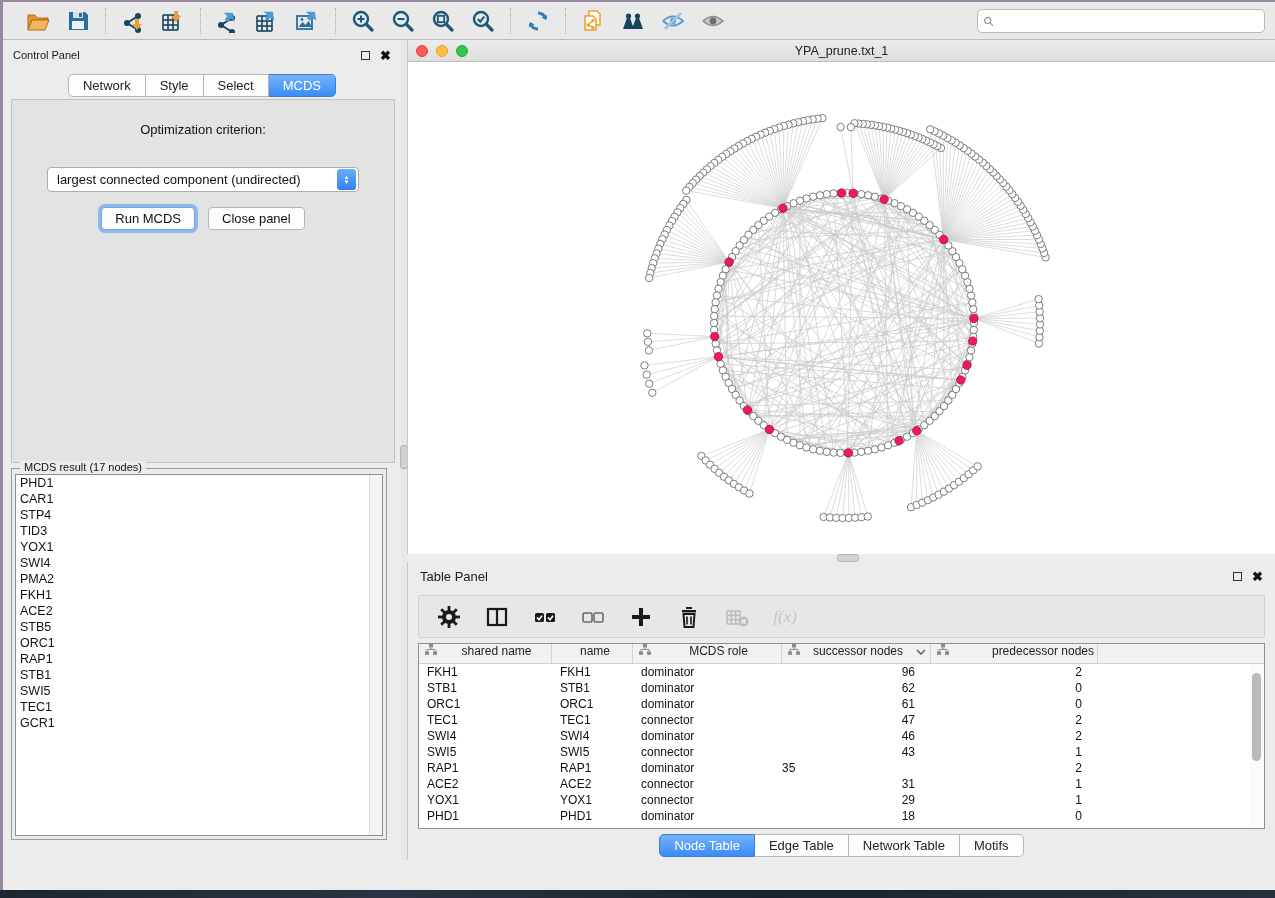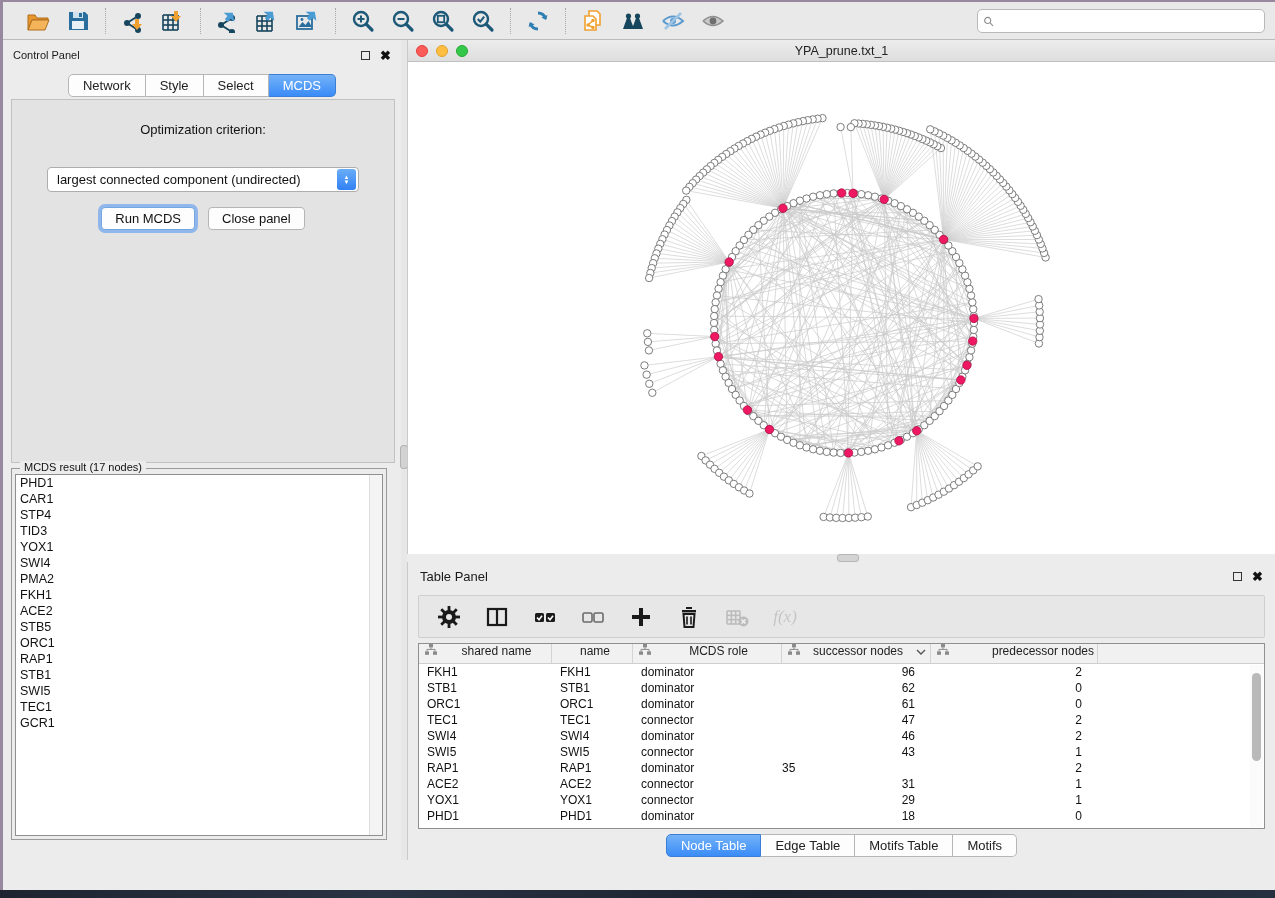--- a/index.html
+++ b/index.html
@@ -1271,20 +1271,20 @@
             <div class="nt-cell" style="width: 167px; text-align: right; padding: 0px 16px 0px 0px;">0</div>
           </div>
         </div>
       <div id="nt-scroll">
           <div id="nt-thumb"></div>
         </div>
     </div>
     <div id="tp-tabs">
       <span class="seg-tab active">Node Table</span>
       <span class="seg-tab">Edge Table</span>
-      <span class="seg-tab">Motifs Table</span>
+      <span class="seg-tab">Network Table</span>
       <span class="seg-tab">Motifs</span>
     </div>
   </div>
 
 </div>
 
 <div id="desktop-bottom"></div>
 
 </body></html>

